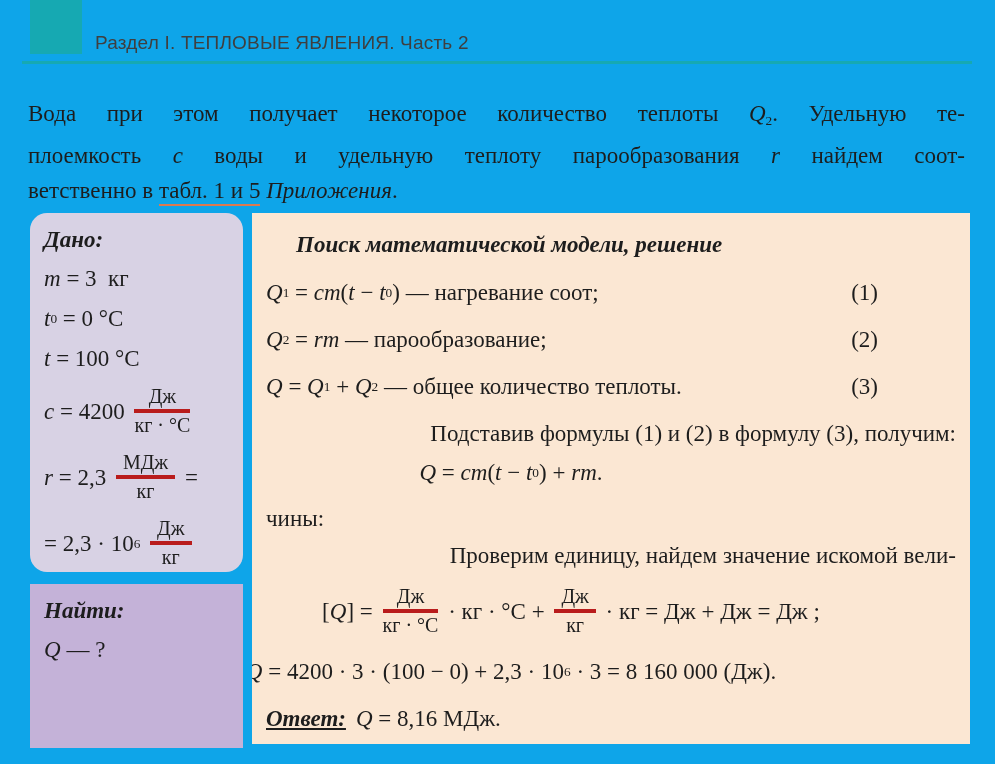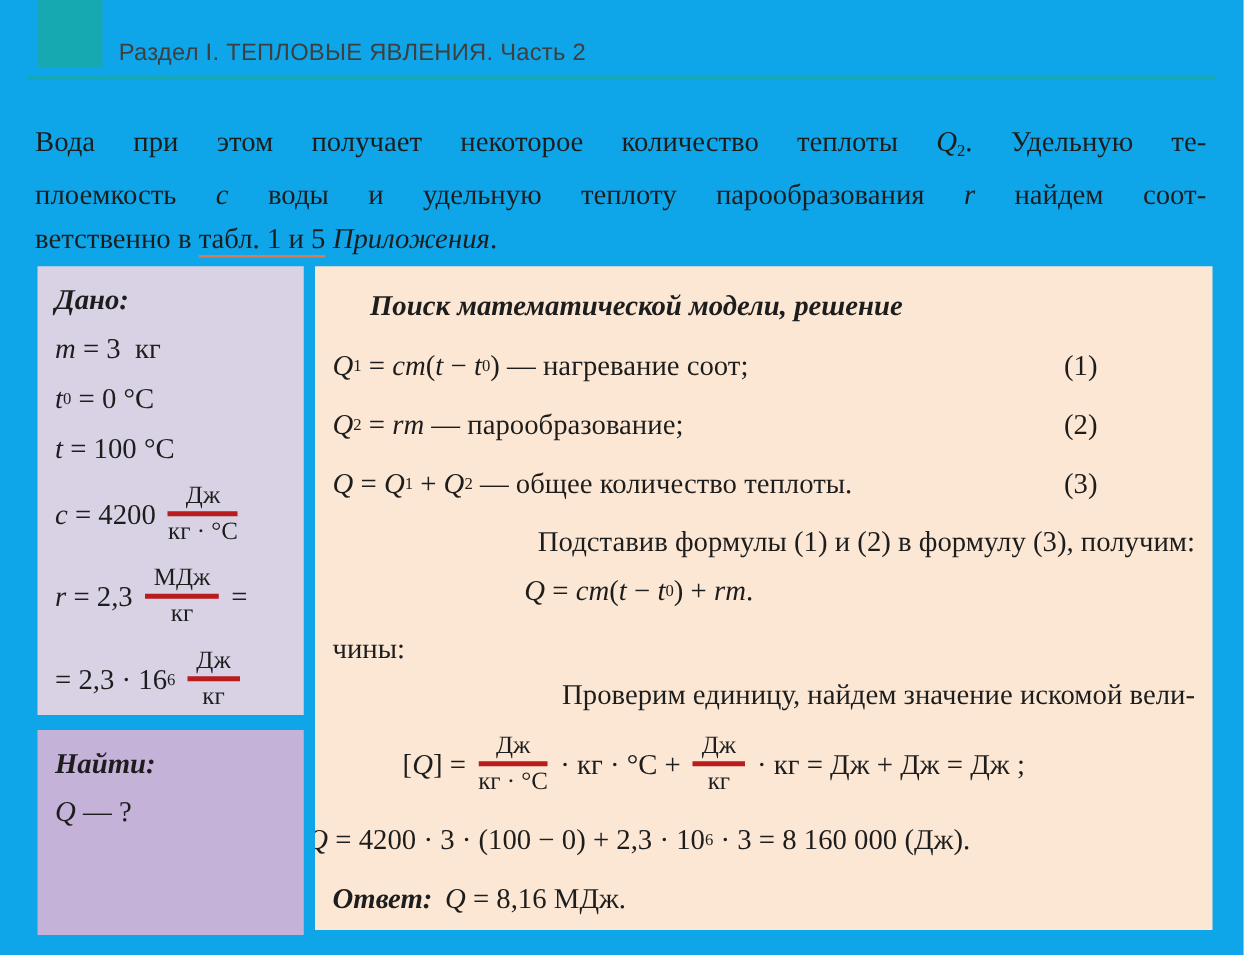--- a/index.html
+++ b/index.html
@@ -14,21 +14,21 @@
     font-size:19px;color:#3f3f3f;letter-spacing:.2px;white-space:nowrap;
   }
   .hline{position:absolute;left:22px;top:61px;width:950px;height:3px;background:#16a9b2;}
   
   .para{position:absolute;left:28px;top:96px;width:937px;font-size:23px;line-height:35px;}
   .pline{text-align:justify;}
   .pline.pj{text-align-last:justify;}
   .lnk{border-bottom:2px solid #dd7a50;padding-bottom:1px;}
   
   .dano{position:absolute;left:30px;top:213px;width:213px;height:359px;background:#d8d2e4;
-        box-sizing:border-box;padding:10px 10px 0 14px;font-size:23px;overflow:hidden;}
+        box-sizing:border-box;padding:10px 10px 0 14px;font-size:23px;overflow:hidden;border-radius:17px;}
   .naiti{position:absolute;left:30px;top:584px;width:213px;height:164px;background:#c4b2d8;
         box-sizing:border-box;padding:10px 10px 0 14px;font-size:23px;overflow:hidden;}
   .sol{position:absolute;left:252px;top:213px;width:718px;height:531px;background:#fbe7d3;
         box-sizing:border-box;padding:14px 14px 0 14px;font-size:23px;overflow:hidden;}
   
   .bi{font-weight:bold;font-style:italic;}
   .it{font-style:italic;}
   .sb{font-size:58%;vertical-align:-0.3em;}
   .sp{font-size:58%;vertical-align:0.5em;}
   .lbl{line-height:30px;margin-top:2px;}
@@ -43,21 +43,21 @@
   .eqrow{display:flex;align-items:center;margin-bottom:15px;line-height:32px;white-space:pre;}
   .eqbody{display:flex;align-items:center;white-space:pre;}
   .eqnum{margin-left:auto;padding-right:78px;}
   .note{line-height:32px;margin-bottom:5px;white-space:pre;}
   .ind{padding-left:30px;text-align:right;}
   .ceq{display:flex;align-items:center;justify-content:center;margin:4px 0 12px;line-height:36px;white-space:pre;}
   .shiftA{padding-right:200px;}
   .shiftB{padding-right:80px;}
   .tallc{min-height:64px;margin:8px 0 10px;}
   .ansrow{display:flex;align-items:center;margin-top:10px;line-height:34px;white-space:pre;}
-  .ansrow .bi{margin-right:10px;}
+  .ansrow .bi{margin-right:10px;text-decoration:underline;}
 </style>
 </head>
 <body>
 
 <div class="page">
 
   <div class="hsq"></div>
   <div class="htitle">Раздел I. ТЕПЛОВЫЕ ЯВЛЕНИЯ. Часть 2</div>
   <div class="hline"></div>
 
@@ -67,21 +67,21 @@
     <div class="pline"><span>ветственно в </span><span class="lnk">табл. 1 и 5</span><span> </span><span class="it">Приложения</span><span>.</span></div>
   </div>
 
   <div class="dano">
     <div class="lbl bi">Дано:</div>
     <div class="drow"><span class="it">m</span><span> = 3  кг</span></div>
     <div class="drow"><span class="it">t</span><span class="sb">0</span><span> = 0 °C</span></div>
     <div class="drow"><span class="it">t</span><span> = 100 °C</span></div>
     <div class="drow tall"><span class="it">c</span><span> = 4200 </span><span class="frac"><span class="num">Дж</span><span class="den">кг · °C</span></span></div>
     <div class="drow tall"><span class="it">r</span><span> = 2,3 </span><span class="frac"><span class="num">МДж</span><span class="den">кг</span></span><span> =</span></div>
-    <div class="drow tall"><span>= 2,3 · 16</span><span class="sp">6</span><span> </span><span class="frac"><span class="num">Дж</span><span class="den">кг</span></span></div>
+    <div class="drow tall"><span>= 2,3 · 10</span><span class="sp">6</span><span> </span><span class="frac"><span class="num">Дж</span><span class="den">кг</span></span></div>
   </div>
 
   <div class="naiti">
     <div class="lbl bi">Найти:</div>
     <div class="drow"><span class="it">Q</span><span> — ?</span></div>
   </div>
 
   <div class="sol">
     <div class="stitle bi">Поиск математической модели, решение</div>
 

